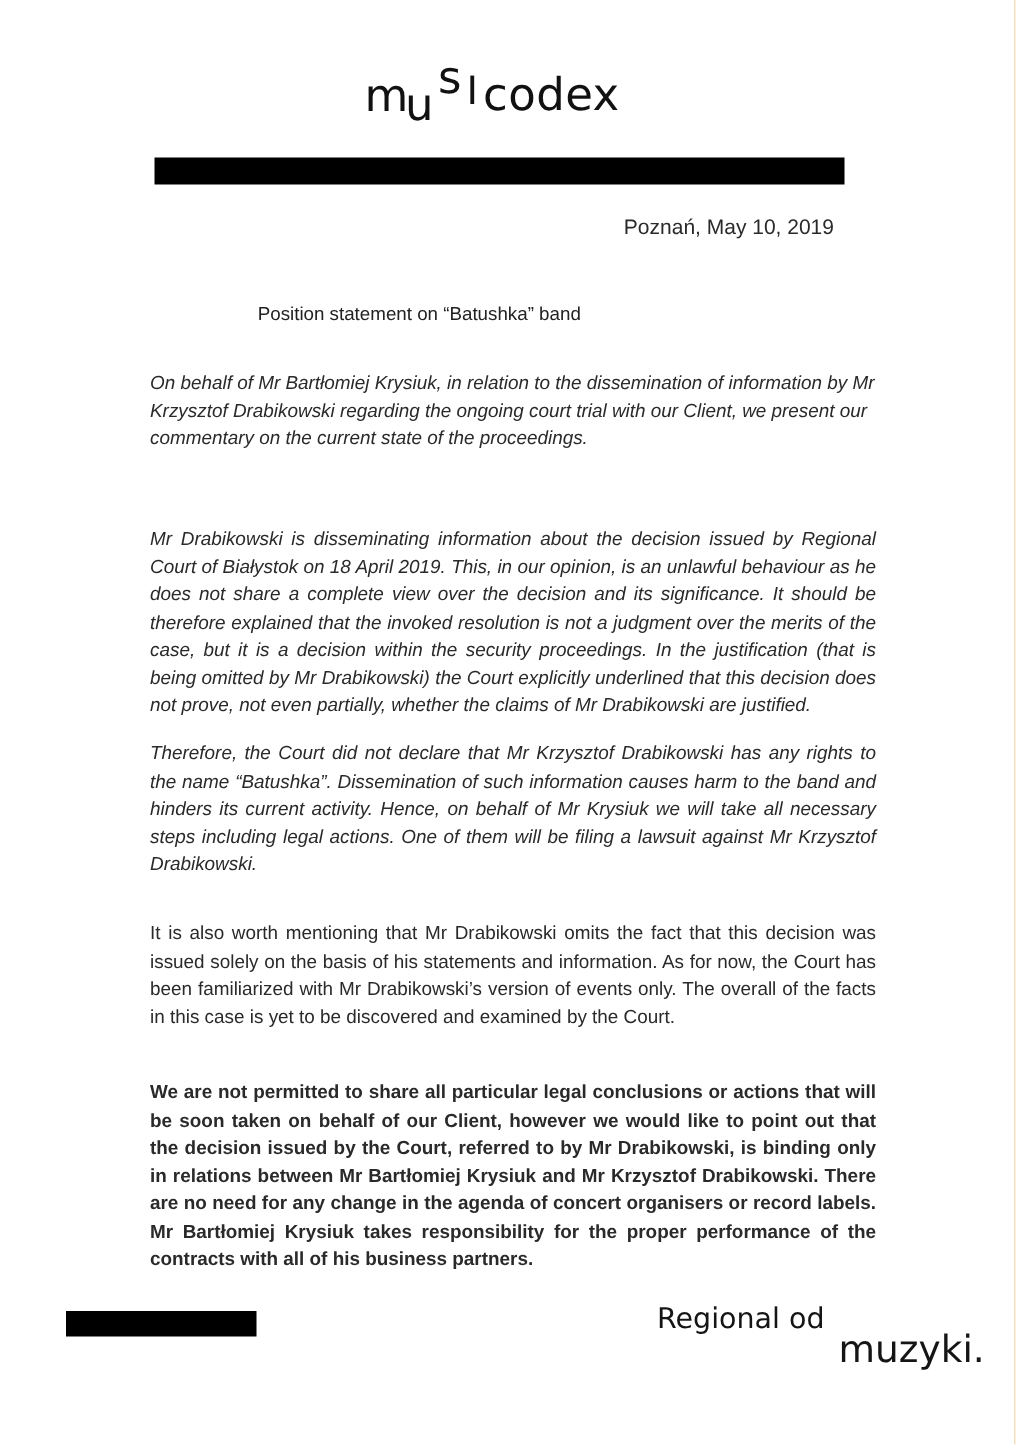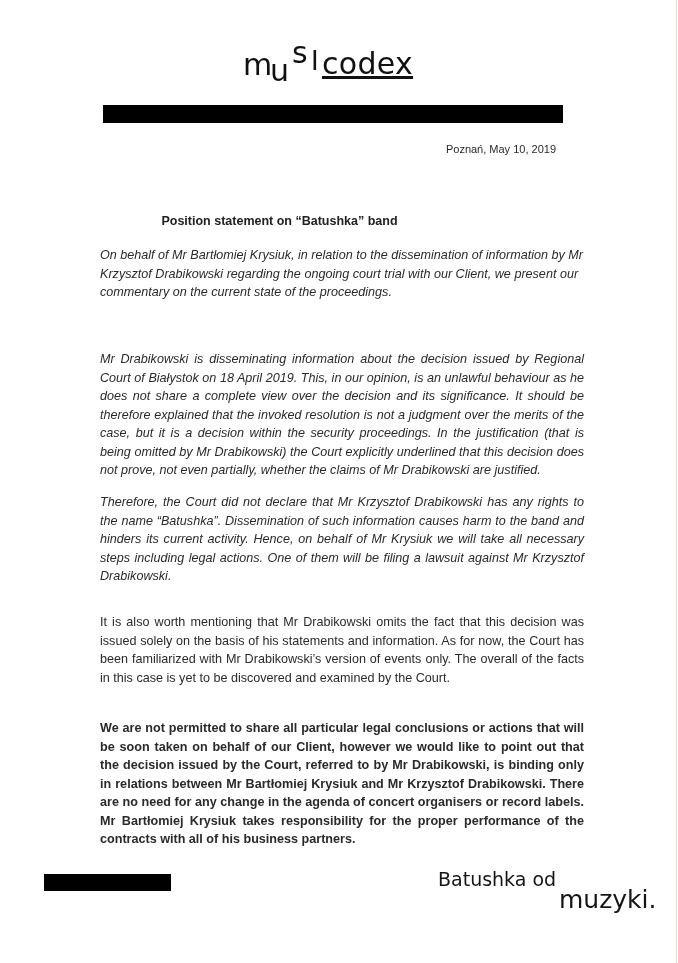--- a/index.html
+++ b/index.html
@@ -16,33 +16,33 @@
   
   .logo {
     position: absolute; left: 243px; top: 36px; height: 50px; width: 180px;
     font-family: "DejaVu Sans", sans-serif; font-weight: normal; color: #111;
   }
   .logo span { position: absolute; font-size: 30px; line-height: 30px; }
   .logo .l-m { left: 0; top: 14px; }
   .logo .l-u { left: 27px; top: 20px; }
   .logo .l-s { left: 49px; top: 2px; }
   .logo .l-i { left: 68px; top: 10px; font-size: 26px; }
-  .logo .l-codex { left: 79px; top: 13px; letter-spacing: 0.3px; text-decoration: underline; }
+  .logo .l-codex { left: 79px; top: 13px; letter-spacing: 0.3px; }
 
   .redact { position: absolute; background: #000; }
   .redact-top { left: 103px; top: 105px; width: 460px; height: 18px; }
   .redact-bottom { left: 44px; top: 874px; width: 127px; height: 17px; }
 
   .date {
     position: absolute; right: 122px; top: 143px;
-    font-size: 11px; color: #2a2a2a; white-space: nowrap;
+    font-size: 14px; color: #2a2a2a; white-space: nowrap;
   }
   .title {
-    position: absolute; left: 0; width: 559px; top: 214px; text-align: center;
-    font-size: 12.5px; font-weight: bold; color: #222;
+    position: absolute; left: 0; width: 559px; top: 202px; text-align: center;
+    font-size: 12.5px; font-weight: normal; color: #222;
   }
   .para {
     position: absolute; left: 100px; width: 484px;
     font-size: 12.6px; line-height: 18.5px; color: #2a2a2a;
     text-align: justify; margin: 0;
   }
   .p1 { top: 246px; text-align: left; font-style: italic; }
   .p2 { top: 350px; font-style: italic; }
   .p3 { top: 493px; font-style: italic; }
   .p4 { top: 613px; }
@@ -76,15 +76,15 @@
 
 <p class="para p1">On behalf of Mr Bartłomiej Krysiuk, in relation to the dissemination of information by Mr Krzysztof Drabikowski regarding the ongoing court trial with our Client, we present our commentary on the current state of the proceedings.</p>
 <p class="para p2">Mr Drabikowski is disseminating information about the decision issued by Regional Court of Białystok on 18 April 2019.  This, in our opinion, is an unlawful behaviour as he does not share a complete view over the decision and its significance. It should be therefore explained that the invoked resolution is not a judgment over the merits of the case, but it is a decision within the security proceedings. In the justification (that is being omitted by Mr Drabikowski) the Court explicitly underlined that this decision does not prove, not even partially, whether the claims of Mr Drabikowski are justified.</p>
 <p class="para p3">Therefore, the Court did not declare that Mr Krzysztof Drabikowski has any rights to the name “Batushka”. Dissemination of such information causes harm to the band and hinders its current activity. Hence, on behalf of Mr Krysiuk we will take all necessary steps including legal actions. One of them will be filing a lawsuit against Mr Krzysztof Drabikowski.</p>
 <p class="para p4">It is also worth mentioning that Mr Drabikowski omits the fact that this decision was issued solely on the basis of his statements and information. As for now, the Court has been familiarized with Mr Drabikowski’s version of events only. The overall of the facts in this case is yet to be discovered and examined by the Court.</p>
 <p class="para p5">We are not permitted to share all particular legal conclusions or actions that will be soon taken on behalf of our Client, however we would like to point out that the decision issued by the Court, referred to by Mr Drabikowski, is binding only in relations between Mr Bartłomiej Krysiuk and Mr Krzysztof Drabikowski. There are no need for any change in the agenda of concert organisers or record labels. Mr Bartłomiej Krysiuk takes responsibility for the proper performance of the contracts with all of his business partners.</p>
 
 <div class="redact redact-bottom"></div>
 
 <div class="footer-logo">
-  <span class="f1">Batushka od</span>
+  <span class="f1">Regional od</span>
   <span class="f2">muzyki.</span>
 </div>
 
 </body></html>

